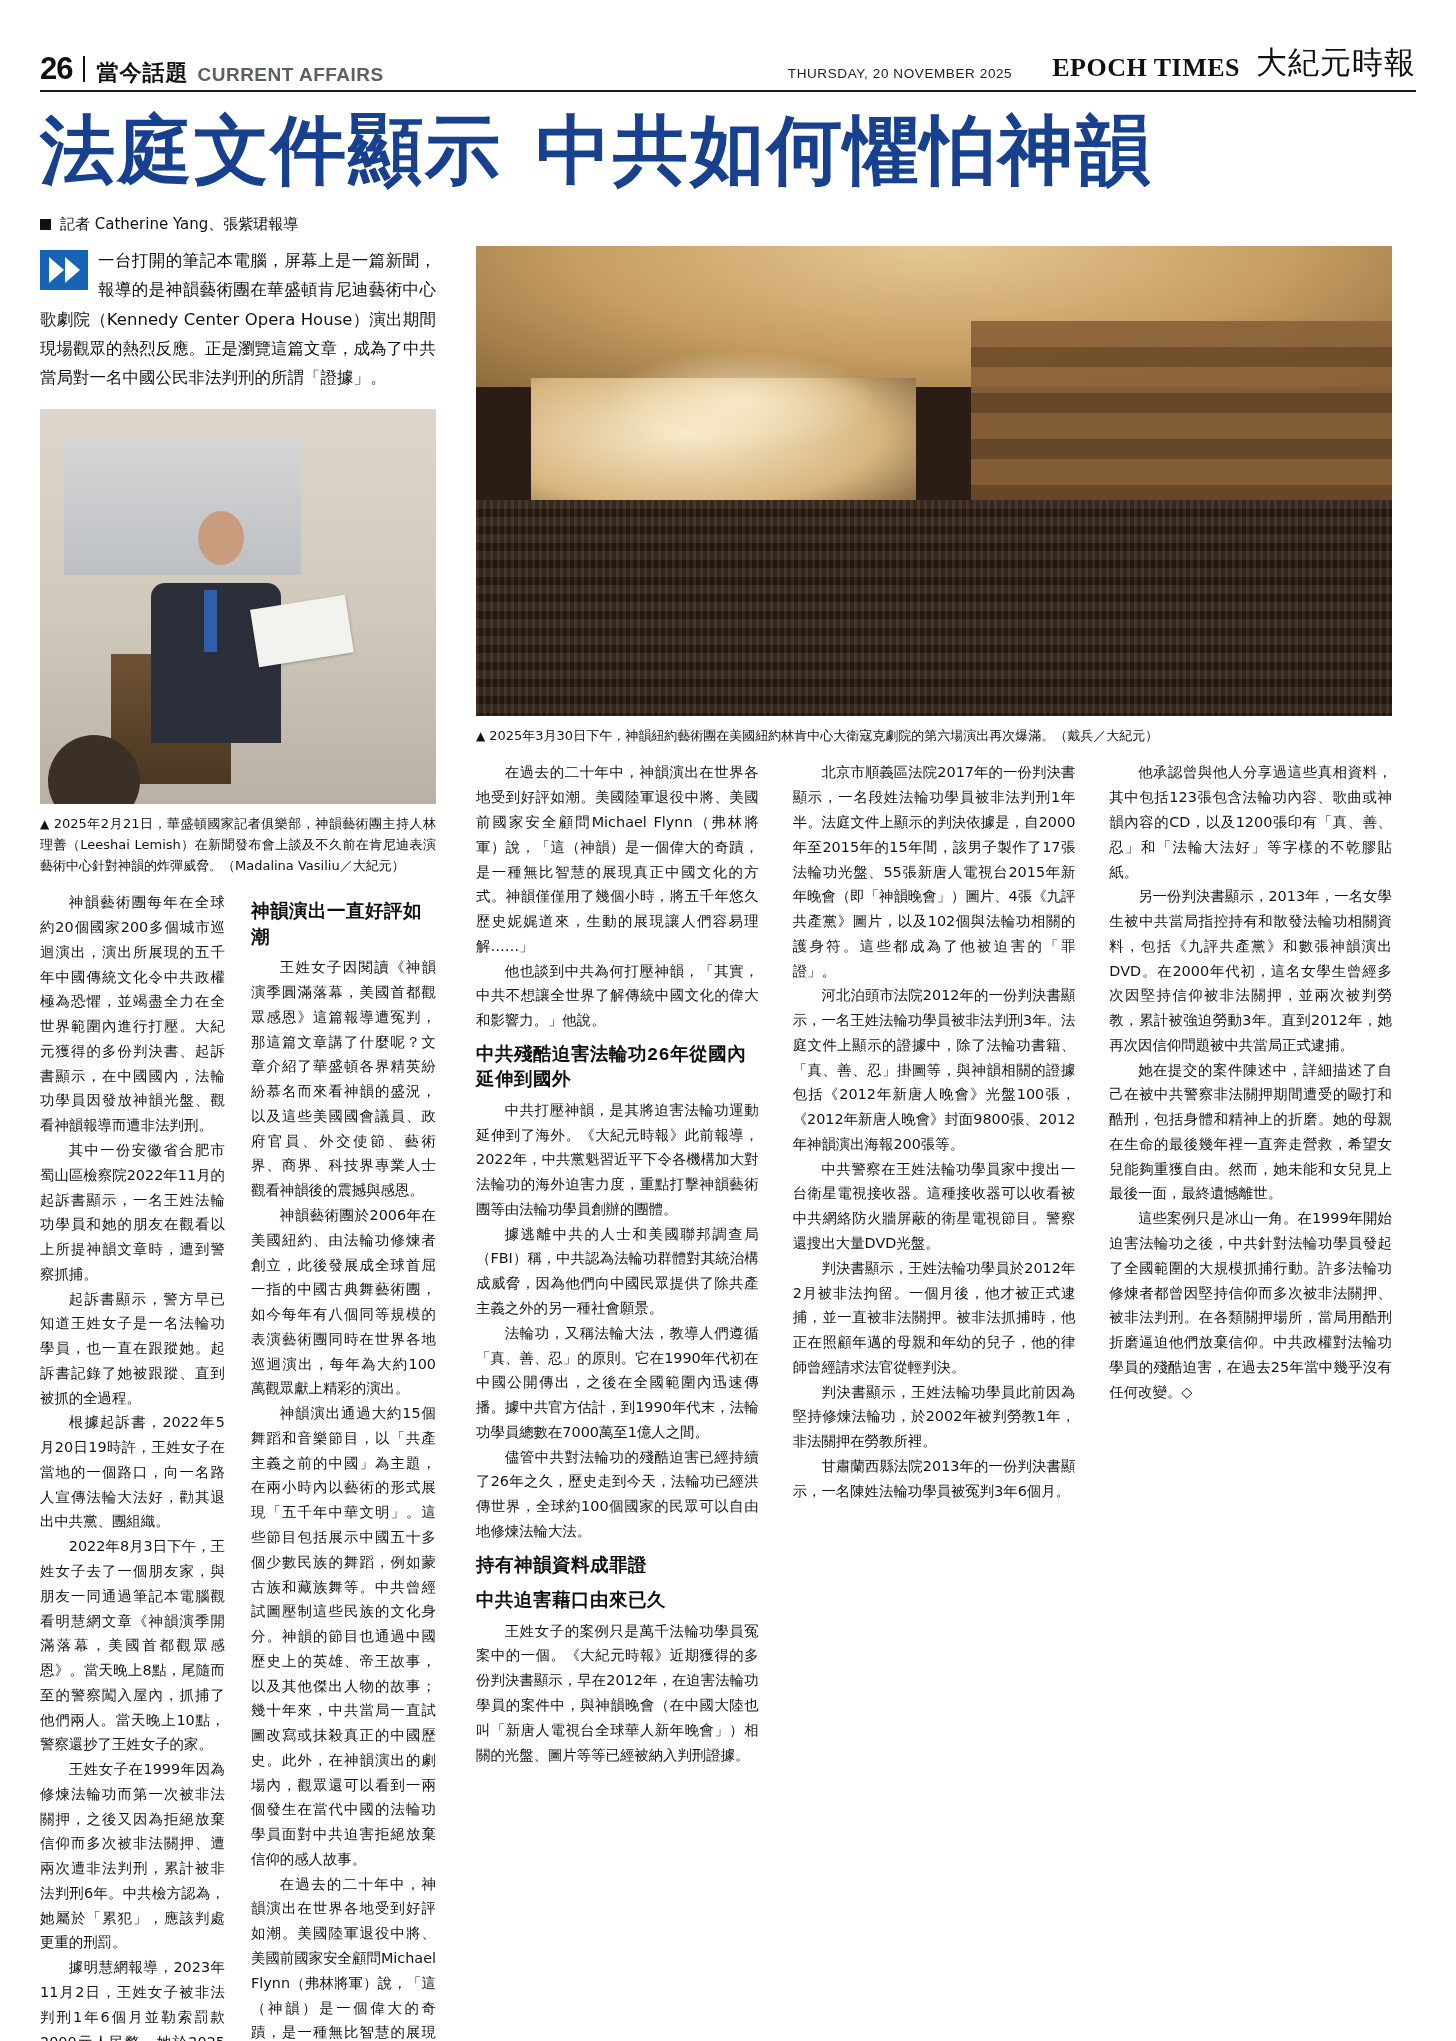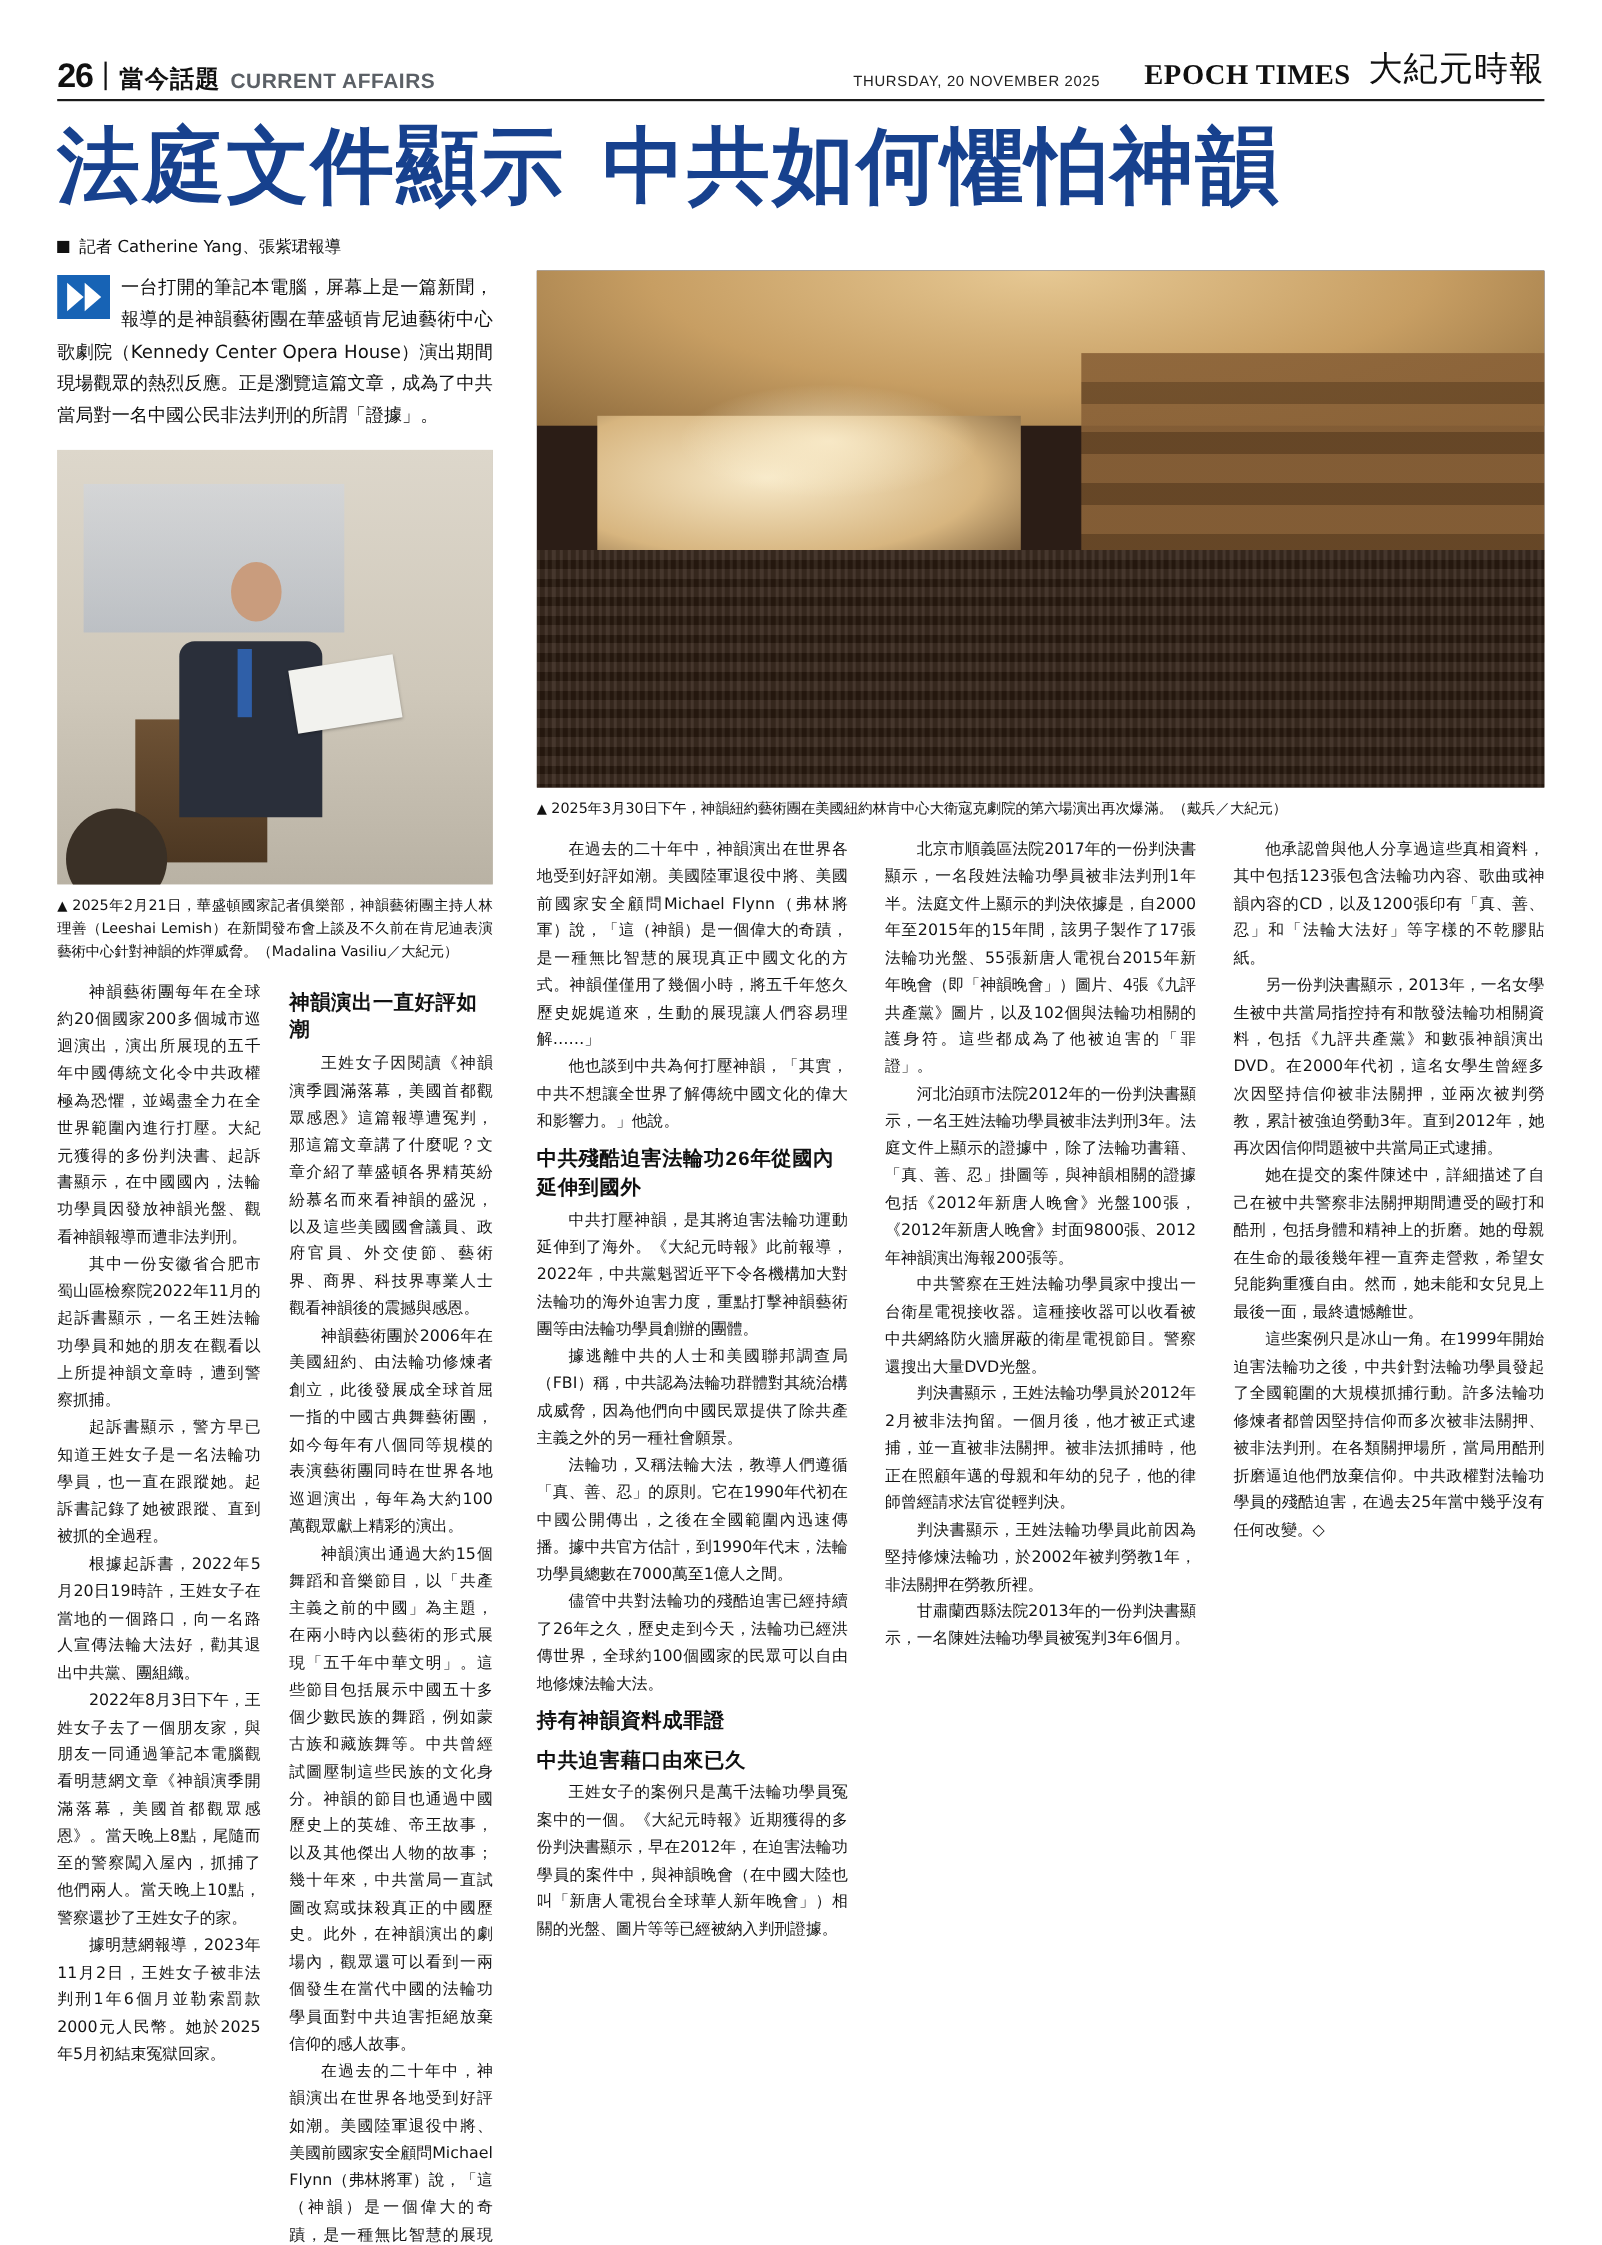--- a/index.html
+++ b/index.html
@@ -7,21 +7,21 @@
     width:1456px;height:2041px;
     background:#ffffff;
     font-family:"Liberation Sans", sans-serif;
     color:#111;
     -webkit-font-smoothing:antialiased;
   }
   .page{
     position:relative;
     width:1456px;height:1608px;
     box-sizing:border-box;
-    padding:0 52px;
+    padding:0 40px;
   }
 
   
   .masthead{
     display:flex;align-items:flex-end;
     padding-top:42px;
     padding-bottom:6px;
     border-bottom:2px solid #1a1a1a;
   }
   .pagenum{
@@ -310,20 +310,21 @@
         <span class="tri">▲</span><span>2025年2月21日，華盛頓國家記者俱樂部，神韻藝術團主持人林理善（Leeshai Lemish）在新聞發布會上談及不久前在肯尼迪表演藝術中心針對神韻的炸彈威脅。（Madalina Vasiliu／大紀元）</span>
       </div>
 
       <div class="twocol">
         <div class="colbox">
           <p>神韻藝術團每年在全球約20個國家200多個城市巡迴演出，演出所展現的五千年中國傳統文化令中共政權極為恐懼，並竭盡全力在全世界範圍內進行打壓。大紀元獲得的多份判決書、起訴書顯示，在中國國內，法輪功學員因發放神韻光盤、觀看神韻報導而遭非法判刑。</p>
           <p>其中一份安徽省合肥市蜀山區檢察院2022年11月的起訴書顯示，一名王姓法輪功學員和她的朋友在觀看以上所提神韻文章時，遭到警察抓捕。</p>
           <p>起訴書顯示，警方早已知道王姓女子是一名法輪功學員，也一直在跟蹤她。起訴書記錄了她被跟蹤、直到被抓的全過程。</p>
           <p>根據起訴書，2022年5月20日19時許，王姓女子在當地的一個路口，向一名路人宣傳法輪大法好，勸其退出中共黨、團組織。</p>
           <p>2022年8月3日下午，王姓女子去了一個朋友家，與朋友一同通過筆記本電腦觀看明慧網文章《神韻演季開滿落幕，美國首都觀眾感恩》。當天晚上8點，尾隨而至的警察闖入屋內，抓捕了他們兩人。當天晚上10點，警察還抄了王姓女子的家。</p>
+          <p>王姓女子在1999年因為修煉法輪功而第一次被非法關押，之後又因為拒絕放棄信仰而多次被非法關押、遭兩次遭非法判刑，累計被非法判刑6年。中共檢方認為，她屬於「累犯」，應該判處更重的刑罰。</p>
           <p>據明慧網報導，2023年11月2日，王姓女子被非法判刑1年6個月並勒索罰款2000元人民幣。她於2025年5月初結束冤獄回家。</p>
 
         </div>
         <div class="colbox">
           <div class="subhead">神韻演出一直好評如潮</div>
           <p>王姓女子因閱讀《神韻演季圓滿落幕，美國首都觀眾感恩》這篇報導遭冤判，那這篇文章講了什麼呢？文章介紹了華盛頓各界精英紛紛慕名而來看神韻的盛況，以及這些美國國會議員、政府官員、外交使節、藝術界、商界、科技界專業人士觀看神韻後的震撼與感恩。</p>
           <p>神韻藝術團於2006年在美國紐約、由法輪功修煉者創立，此後發展成全球首屈一指的中國古典舞藝術團，如今每年有八個同等規模的表演藝術團同時在世界各地巡迴演出，每年為大約100萬觀眾獻上精彩的演出。</p>
           <p>神韻演出通過大約15個舞蹈和音樂節目，以「共產主義之前的中國」為主題，在兩小時內以藝術的形式展現「五千年中華文明」。這些節目包括展示中國五十多個少數民族的舞蹈，例如蒙古族和藏族舞等。中共曾經試圖壓制這些民族的文化身分。神韻的節目也通過中國歷史上的英雄、帝王故事，以及其他傑出人物的故事；幾十年來，中共當局一直試圖改寫或抹殺真正的中國歷史。此外，在神韻演出的劇場內，觀眾還可以看到一兩個發生在當代中國的法輪功學員面對中共迫害拒絕放棄信仰的感人故事。</p>
           <p>在過去的二十年中，神韻演出在世界各地受到好評如潮。美國陸軍退役中將、美國前國家安全顧問Michael Flynn（弗林將軍）說，「這（神韻）是一個偉大的奇蹟，是一種無比智慧的展現真正中國文化的方式。神韻僅僅用了幾個小時，將五千年悠久歷史妮娓道來，生動的展現讓人們容易理解……」</p>
         </div>

